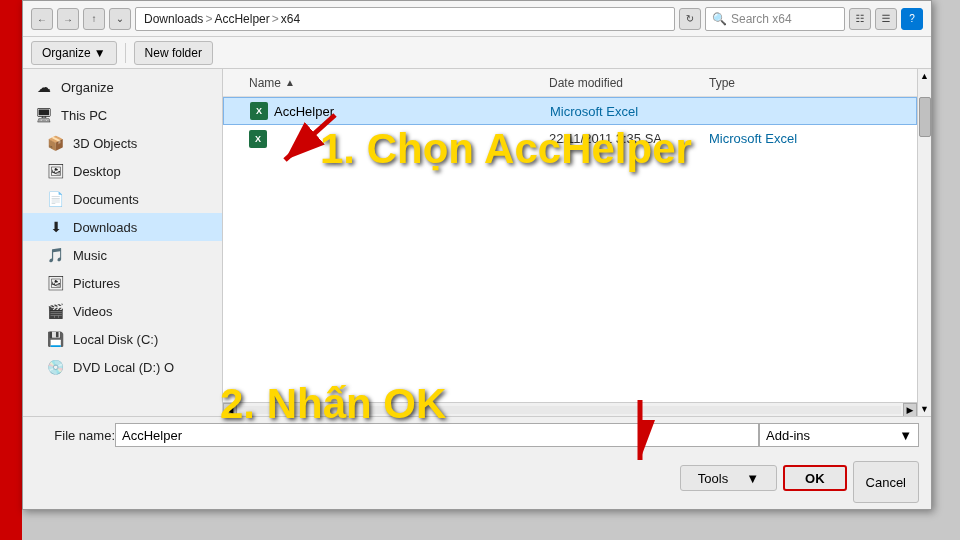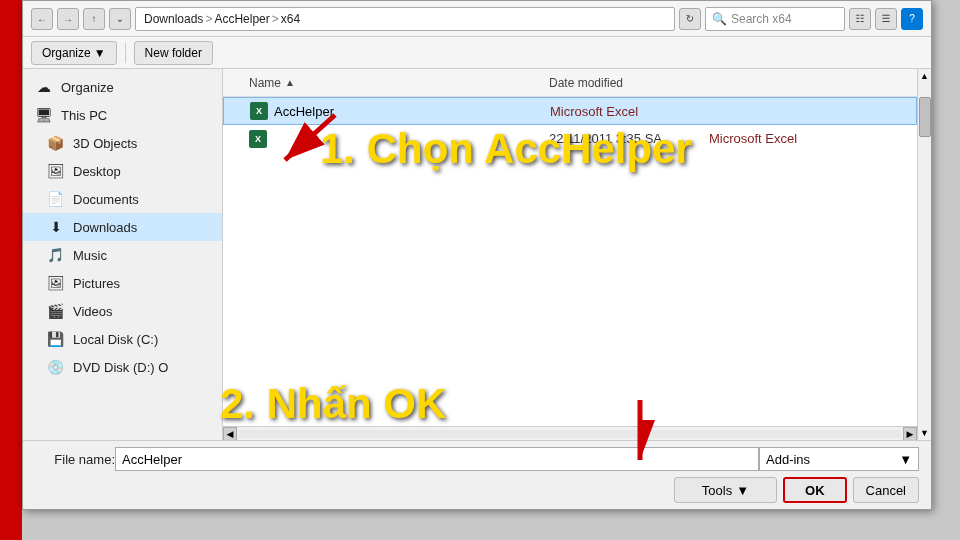--- a/index.html
+++ b/index.html
@@ -210,21 +210,21 @@
     .file-cell {
       padding: 0 8px;
       font-size: 13px;
       white-space: nowrap;
       overflow: hidden;
       text-overflow: ellipsis;
     }
 
     .file-cell.name { width: 300px; display: flex; align-items: center; gap: 6px; }
     .file-cell.date { width: 160px; color: #333; }
-    .file-cell.type { flex: 1; color: #7f1d1d; }
+    .file-cell.type { flex: 1; color: #0369a1; }
 
     .excel-icon {
       width: 18px; height: 18px;
       background: #1d6f42;
       color: white;
       font-size: 9px;
       font-weight: bold;
       display: flex; align-items: center; justify-content: center;
       border-radius: 2px;
       flex-shrink: 0;
@@ -272,48 +272,49 @@
 
     .actions-row {
       display: flex;
       justify-content: flex-end;
       align-items: center;
       gap: 6px;
     }
 
     .tools-btn {
       height: 26px;
-      padding: 0 27px;
+      padding: 0 17px;
       background: #e8e8e8;
       border: 1px solid #bbb;
       border-radius: 3px;
       cursor: pointer;
       font-size: 13px;
-      display: flex; align-items: center; gap: 4px;
+      display: flex; align-items: center; gap: 18px;
     }
 
     .ok-btn {
       height: 26px;
       padding: 0 20px;
       background: #e8e8e8;
       border: 2px solid #cc0000;
       border-radius: 3px;
       cursor: pointer;
       font-size: 13px;
       font-weight: bold;
     }
 
     .cancel-btn {
-      height: 26px;
+      height: 42px;
       padding: 0 12px;
       background: #e8e8e8;
       border: 1px solid #bbb;
       border-radius: 3px;
       cursor: pointer;
       font-size: 13px;
+      margin-top: 8px;
     }
 
     
     .annotation-layer {
       position: absolute;
       top: 0; left: 0;
       width: 100%; height: 100%;
       pointer-events: none;
       z-index: 50;
     }
@@ -445,34 +446,37 @@
       <div class="sidebar-item" style="padding-left:24px;">
         <span class="sidebar-icon">🎬</span>
         <span>Videos</span>
       </div>
       <div class="sidebar-item" style="padding-left:24px;">
         <span class="sidebar-icon">💾</span>
         <span>Local Disk (C:)</span>
       </div>
       <div class="sidebar-item" style="padding-left:24px;">
         <span class="sidebar-icon">💿</span>
-        <span>DVD Disk (D:) O</span>
+        <span>DVD Local (D:) O</span>
       </div>
     </div>
 
     <div class="file-area">
 
       <div class="file-list-header">
         <div style="width:14px;"></div>
         <div class="col-header col-name">
           <span>Name</span>
           <span style="margin-left:4px;font-size:10px;">▲</span>
         </div>
         <div class="col-header col-date">
           <span>Date modified</span>
+        </div>
+        <div class="col-header col-type">
+          <span>Type</span>
         </div>
       </div>
 
       <div class="file-list">
         <div class="file-row selected">
           <div style="width:14px;"></div>
           <div class="file-cell name">
             <div class="excel-icon">
                 <span>X</span>
               </div>

